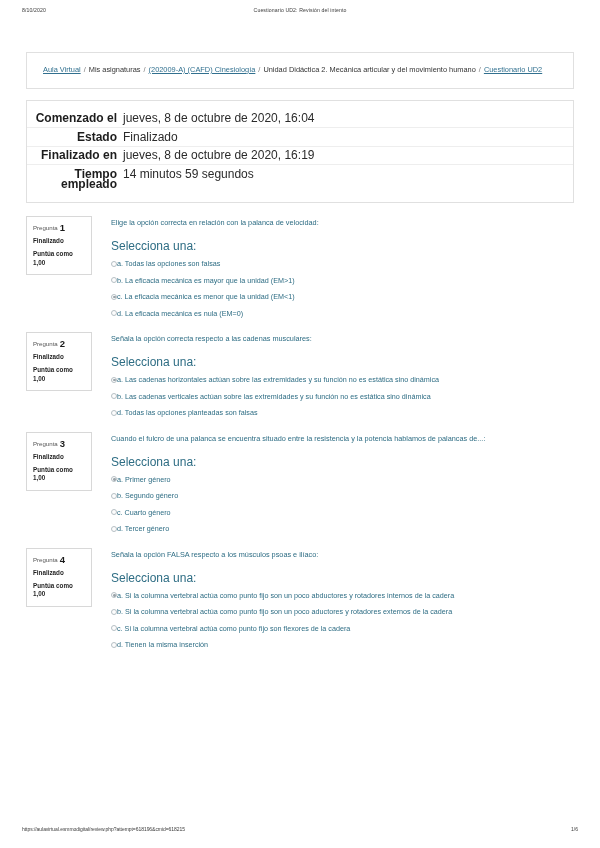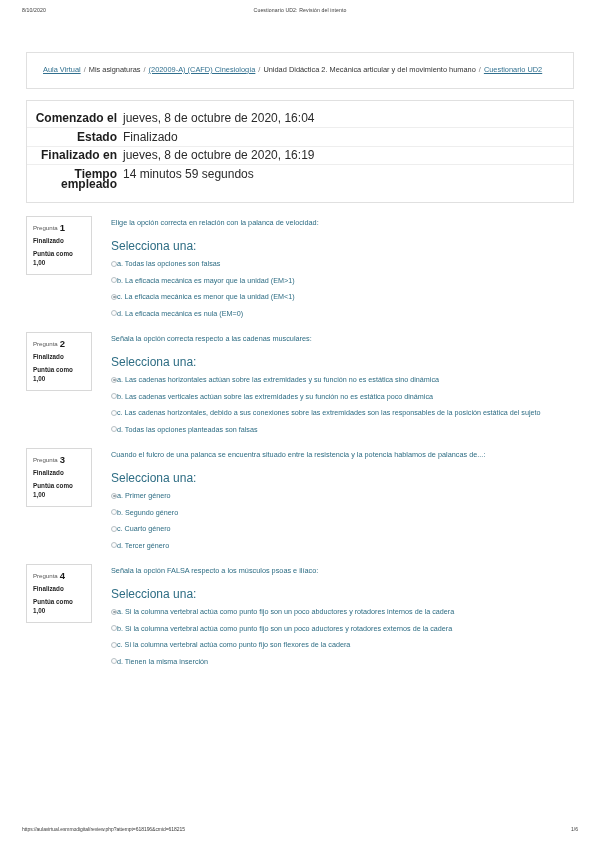--- a/index.html
+++ b/index.html
@@ -270,25 +270,21 @@
         <div class="q-body">
           <div class="q-text">Señala la opción correcta respecto a las cadenas musculares:</div>
           <div class="q-prompt">Selecciona una:</div>
           <div class="answers">
             <div class="answer">
               <span class="radio checked"></span>
               <span class="answer-text">a. Las cadenas horizontales actúan sobre las extremidades y su función no es estática sino dinámica</span>
             </div>
             <div class="answer">
               <span class="radio"></span>
-              <span class="answer-text">b. Las cadenas verticales actúan sobre las extremidades y su función no es estática poco dinámica</span>
-            </div>
-            <div class="answer">
-              <span class="radio"></span>
-              <span class="answer-text">c. Las cadenas horizontales, debido a sus conexiones sobre las extremidades son las responsables de la posición estática del sujeto</span>
+              <span class="answer-text">b. Las cadenas verticales actúan sobre las extremidades y su función no es estática sino dinámica</span>
             </div>
             <div class="answer">
               <span class="radio"></span>
               <span class="answer-text">d. Todas las opciones planteadas son falsas</span>
             </div>
           </div>
         </div>
       </div>
       <div class="question">
         <div class="q-info">

